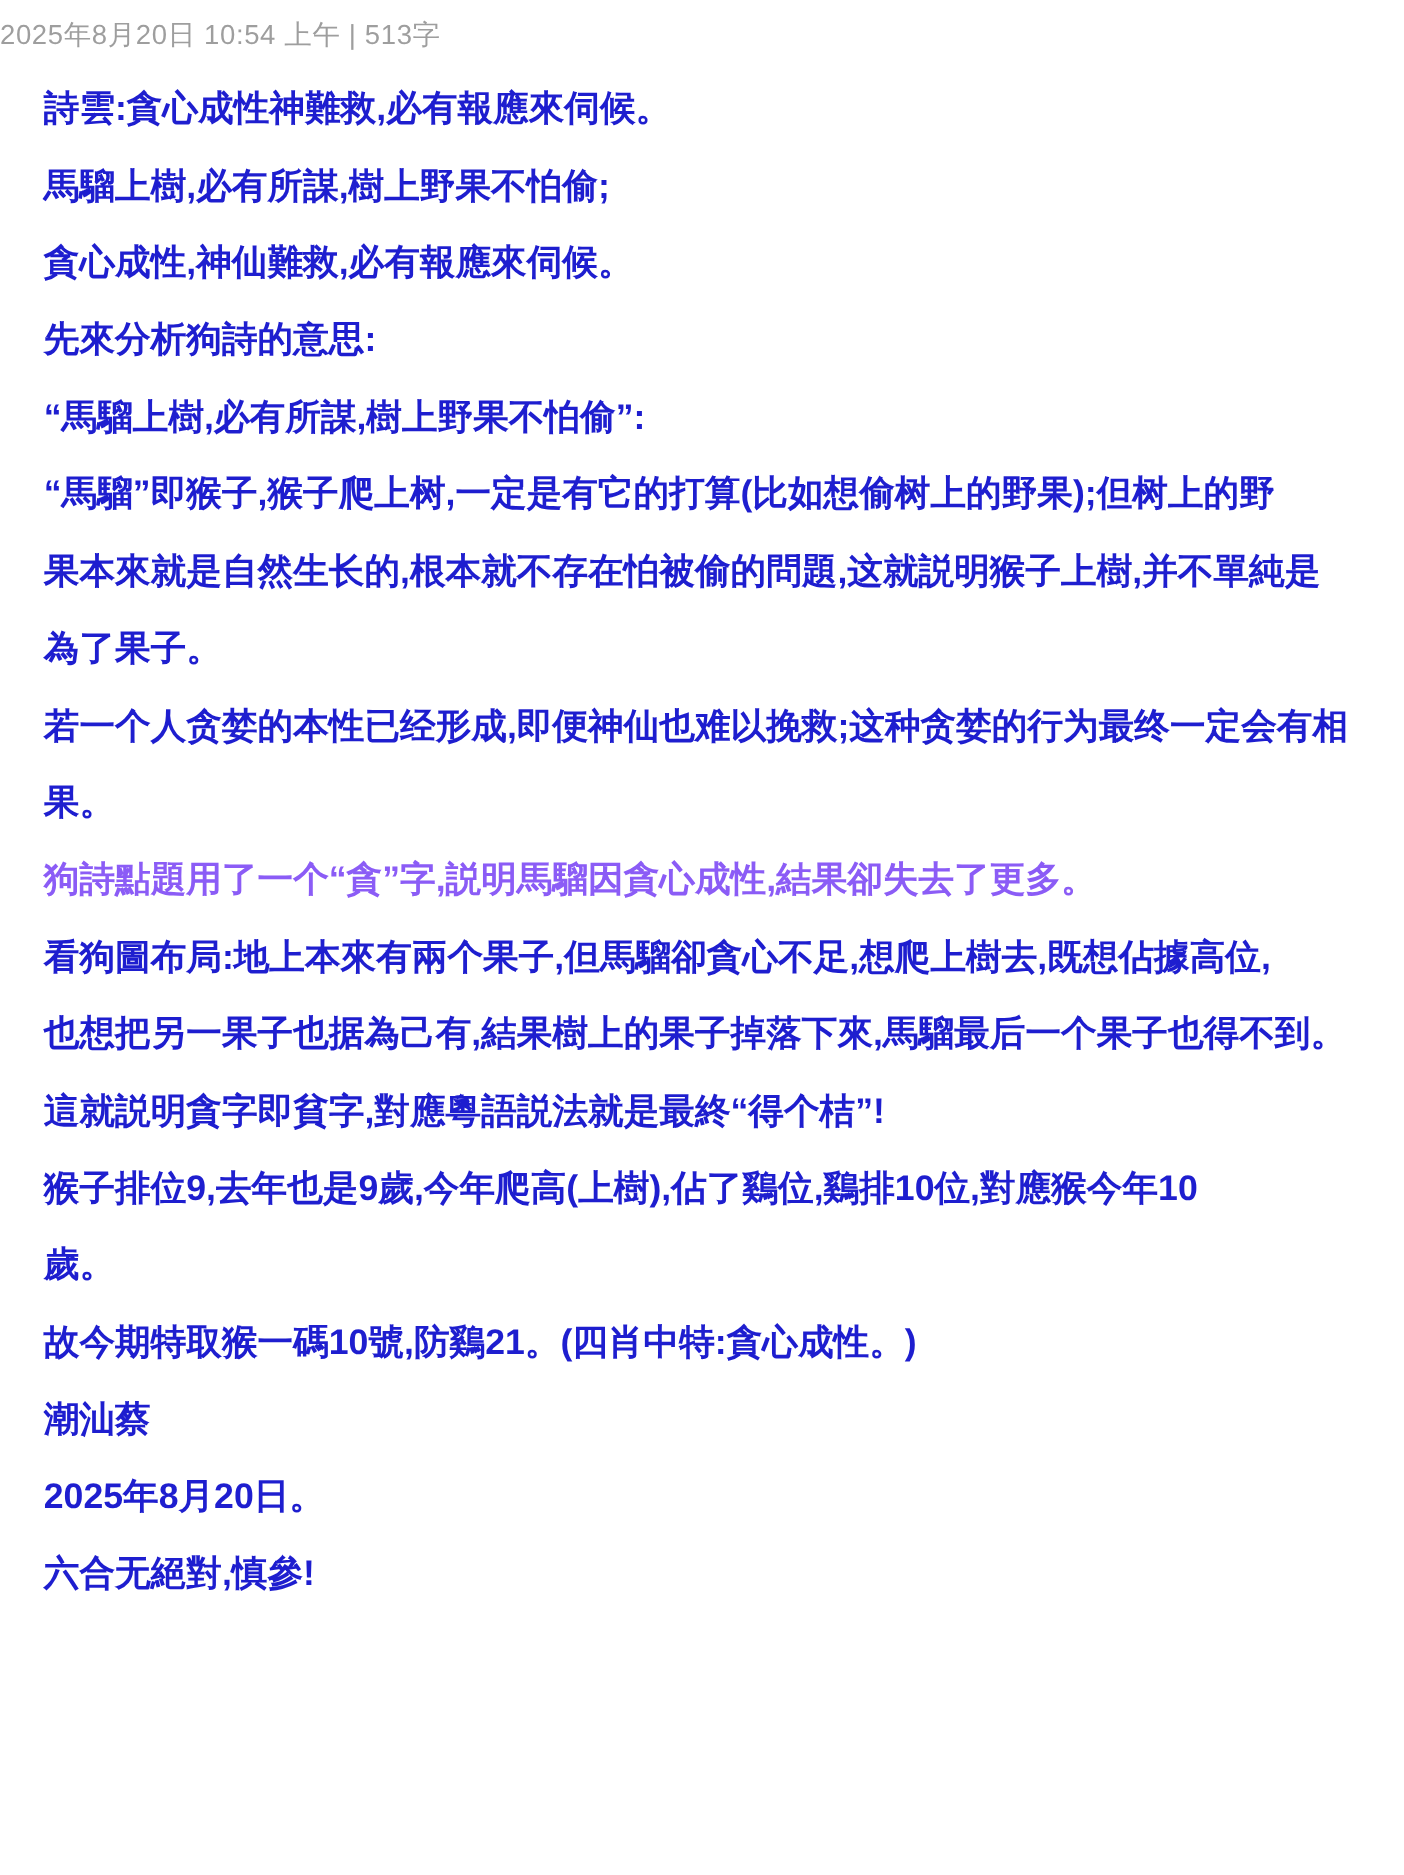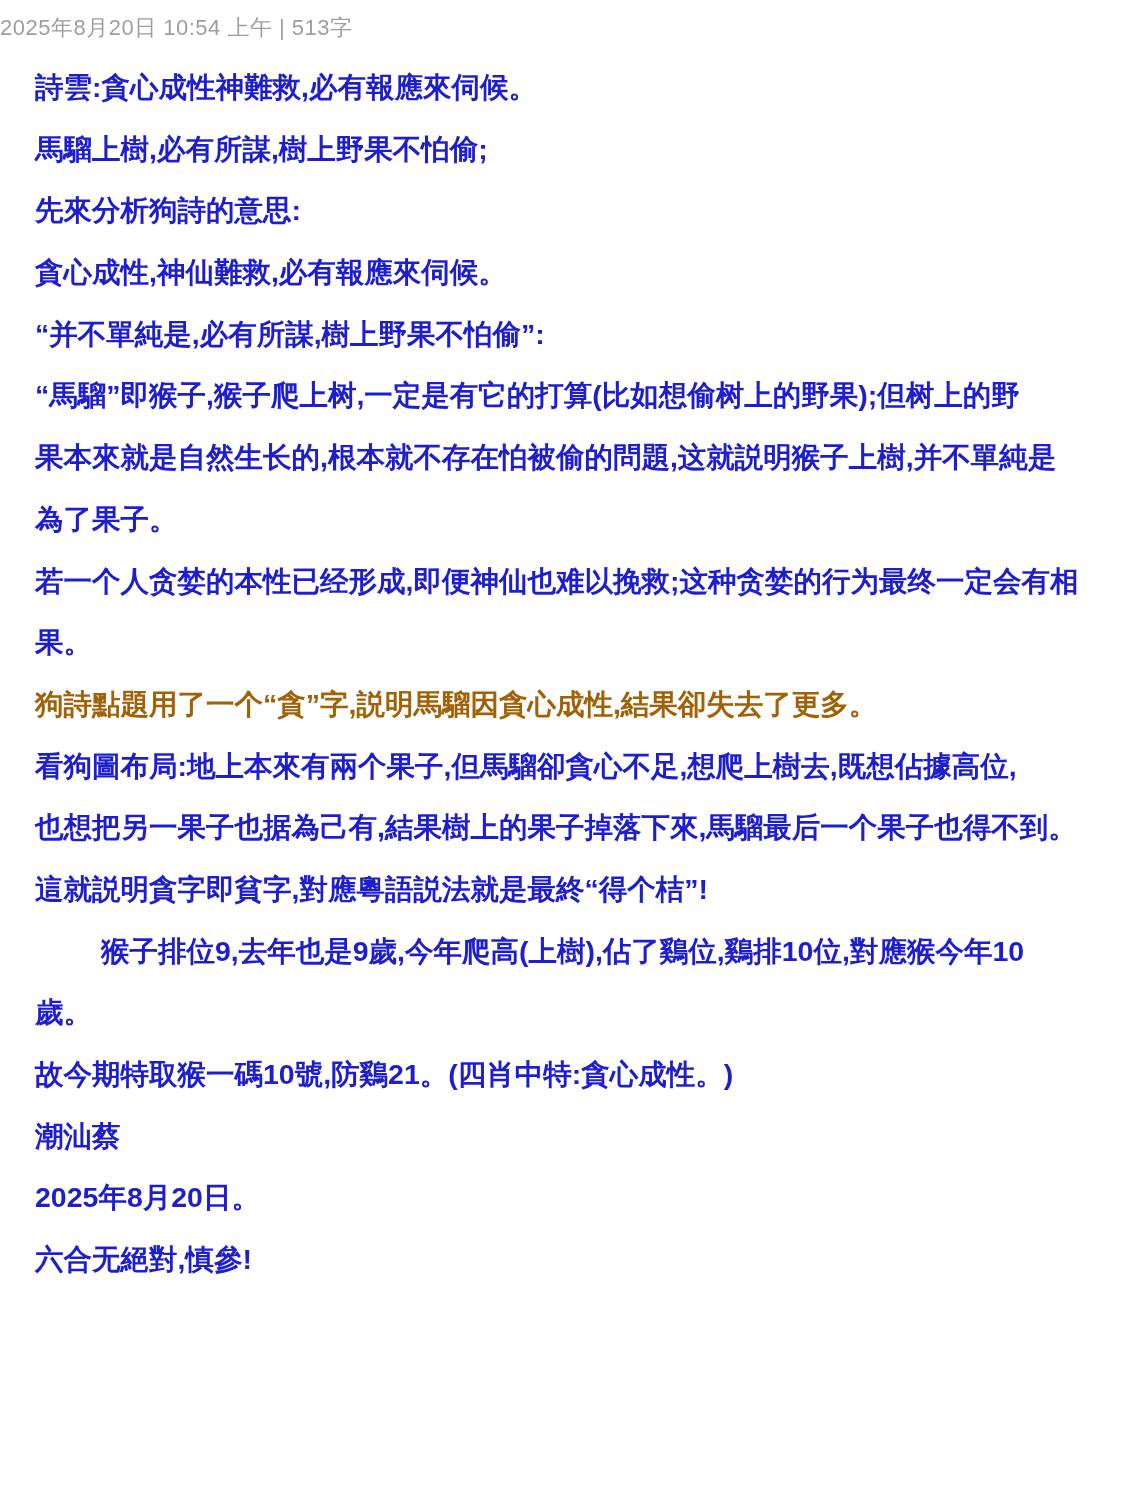--- a/index.html
+++ b/index.html
@@ -37,31 +37,31 @@
   }
 </style>
 </head>
 <body style="background: rgb(255, 255, 255);">
 
 <div class="meta-bar" style="color: rgb(158, 158, 158);">2025年8月20日 10:54 上午 | 513字</div>
 
 <div class="article">
   <div class="line" style="color: rgb(30, 30, 207);">詩雲:貪心成性神難救,必有報應來伺候。</div>
   <div class="line" style="color: rgb(30, 30, 207);">馬騮上樹,必有所謀,樹上野果不怕偷;</div>
+  <div class="line" style="color: rgb(30, 30, 207);">貪心成性,神仙難救,必有報應來伺候。</div>
   <div class="line" style="color: rgb(30, 30, 207);">先來分析狗詩的意思:</div>
-  <div class="line" style="color: rgb(30, 30, 207);">貪心成性,神仙難救,必有報應來伺候。</div>
-  <div class="line" style="color: rgb(30, 30, 207);">“并不單純是,必有所謀,樹上野果不怕偷”:</div>
+  <div class="line" style="color: rgb(30, 30, 207);">“馬騮上樹,必有所謀,樹上野果不怕偷”:</div>
   <div class="line" style="color: rgb(30, 30, 207);">“馬騮”即猴子,猴子爬上树,一定是有它的打算(比如想偷树上的野果);但树上的野</div>
   <div class="line" style="color: rgb(30, 30, 207);">果本來就是自然生长的,根本就不存在怕被偷的問題,这就説明猴子上樹,并不單純是</div>
   <div class="line" style="color: rgb(30, 30, 207);">為了果子。</div>
   <div class="line" style="color: rgb(30, 30, 207);">若一个人贪婪的本性已经形成,即便神仙也难以挽救;这种贪婪的行为最终一定会有相</div>
   <div class="line" style="color: rgb(30, 30, 207);">果。</div>
-  <div class="line" style="color: #a16207;">狗詩點題用了一个“貪”字,説明馬騮因貪心成性,結果卻失去了更多。</div>
+  <div class="line" style="color: #8b5cf6;">狗詩點題用了一个“貪”字,説明馬騮因貪心成性,結果卻失去了更多。</div>
   <div class="line" style="color: rgb(30, 30, 207);">看狗圖布局:地上本來有兩个果子,但馬騮卻貪心不足,想爬上樹去,既想佔據高位,</div>
   <div class="line" style="color: rgb(30, 30, 207);">也想把另一果子也据為己有,結果樹上的果子掉落下來,馬騮最后一个果子也得不到。</div>
   <div class="line" style="color: rgb(30, 30, 207);">這就説明貪字即貧字,對應粵語説法就是最終“得个桔”!</div>
-  <div class="line" style="color: rgb(30, 30, 207); text-align: center;">猴子排位9,去年也是9歲,今年爬高(上樹),佔了鷄位,鷄排10位,對應猴今年10</div>
+  <div class="line" style="color: rgb(30, 30, 207);">猴子排位9,去年也是9歲,今年爬高(上樹),佔了鷄位,鷄排10位,對應猴今年10</div>
   <div class="line" style="color: rgb(30, 30, 207);">歲。</div>
   <div class="line" style="color: rgb(30, 30, 207);">故今期特取猴一碼10號,防鷄21。(四肖中特:貪心成性。)</div>
   <div class="line" style="color: rgb(30, 30, 207);">潮汕蔡</div>
   <div class="line" style="color: rgb(30, 30, 207);">2025年8月20日。</div>
   <div class="line" style="color: rgb(30, 30, 207);">六合无絕對,慎參!</div>
 </div>
 
 </body></html>

